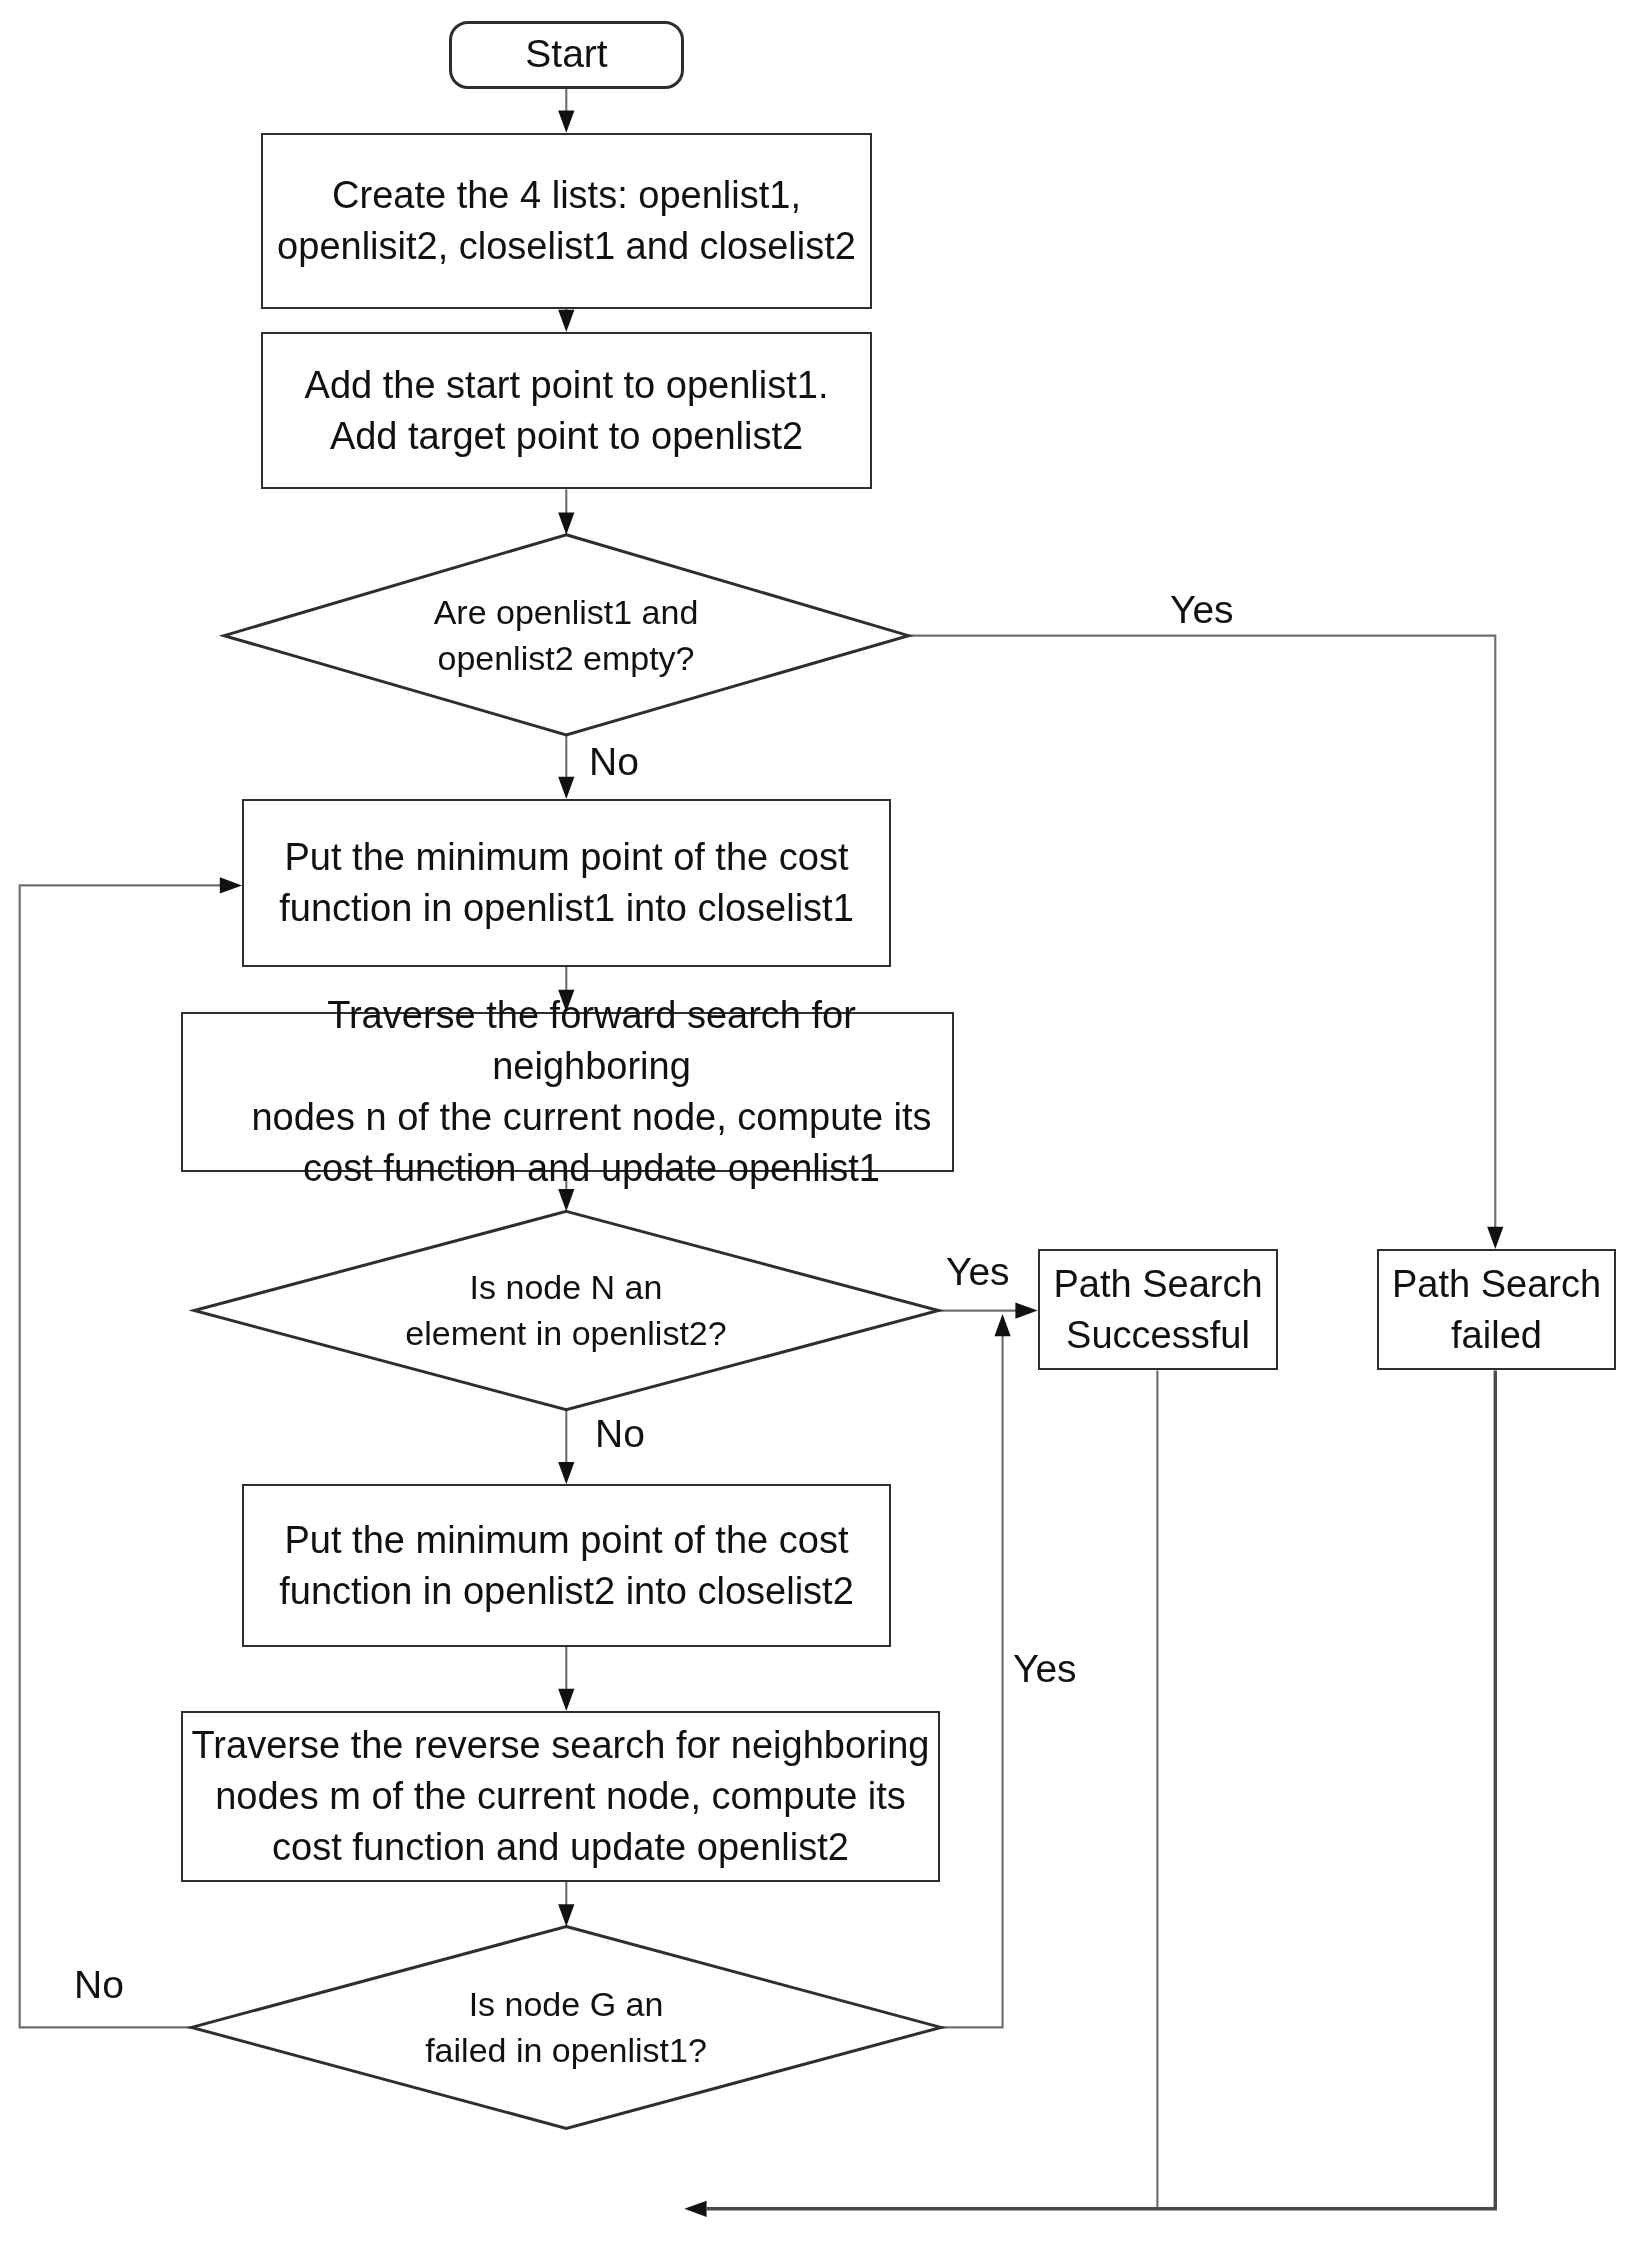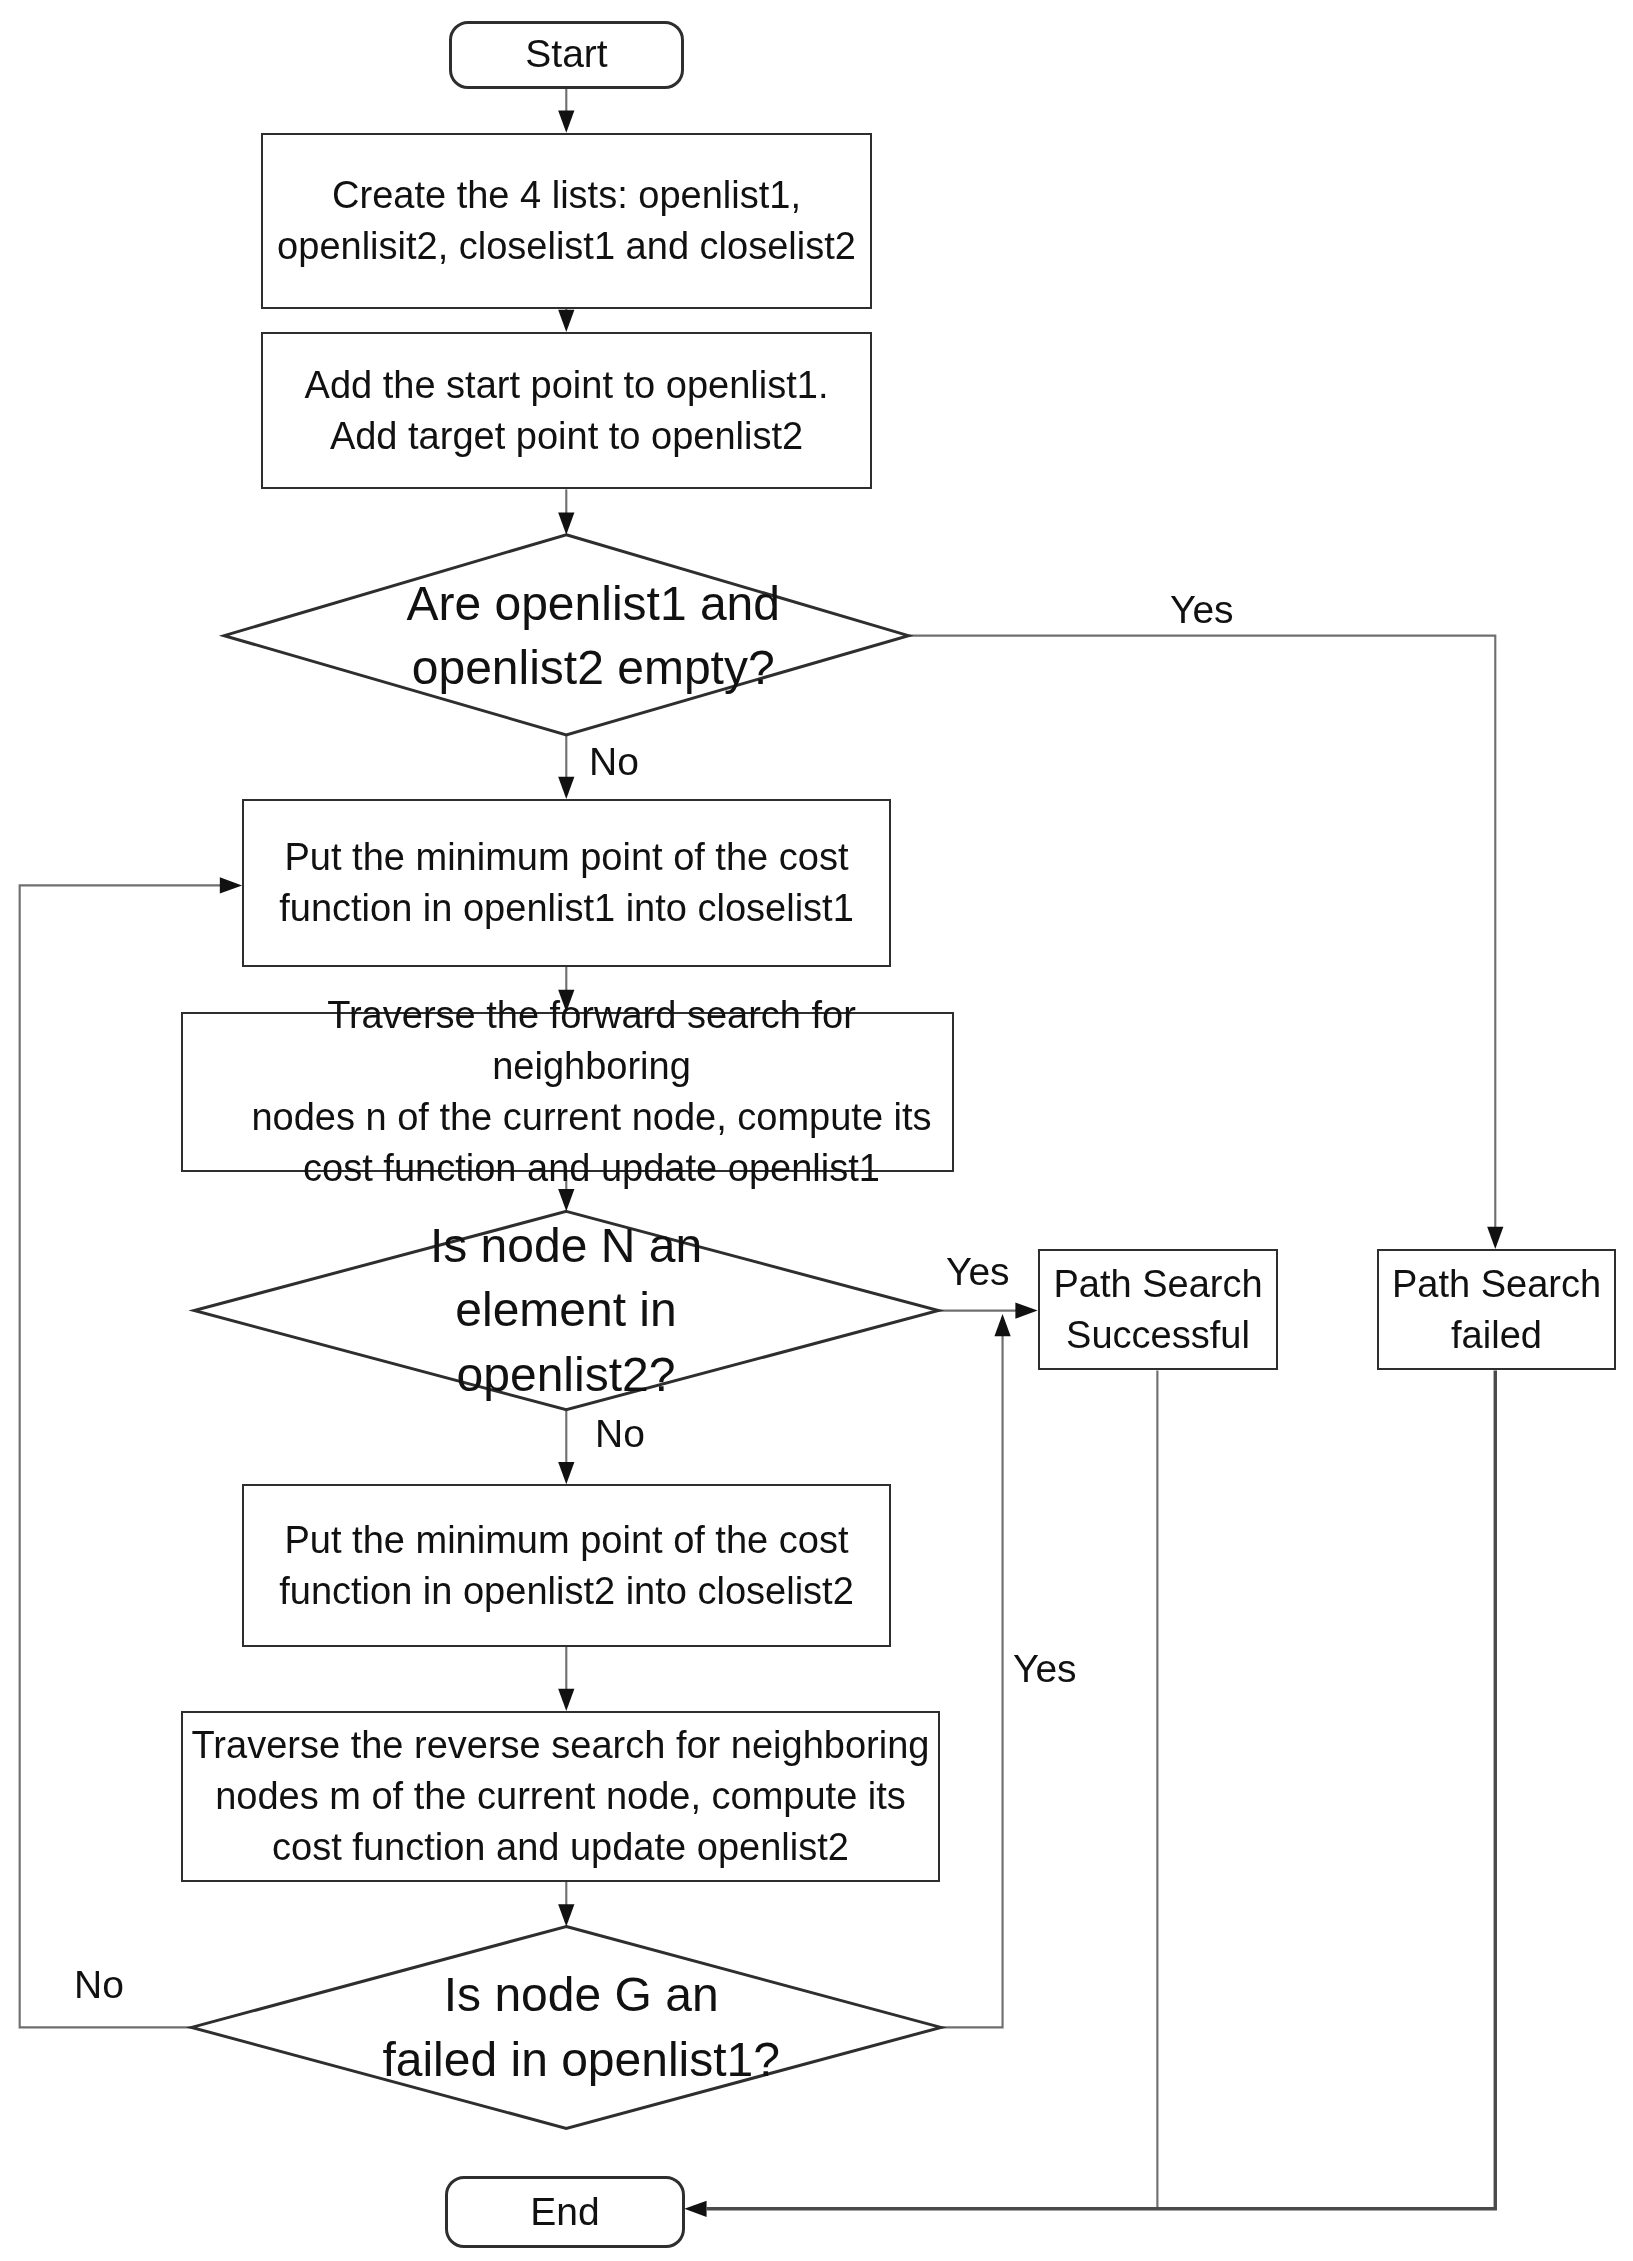--- a/index.html
+++ b/index.html
@@ -22,23 +22,23 @@
     background:#ffffff;
     border:2.6px solid #2e2e2e;
     display:flex;align-items:center;justify-content:center;
     text-align:center;
     font-size:38px;line-height:1.34;
     white-space:pre-line;
   }
   .terminal{border-radius:19px;border-width:3px;font-size:39px;}
   .dtext{
     position:absolute;
-    display:flex;align-items:center;justify-content:flex-end;
+    display:flex;align-items:center;justify-content:center;
     text-align:center;
-    font-size:48px;line-height:1.34;
+    font-size:34px;line-height:1.34;
     white-space:pre-line;
     background:transparent;
   }
   .elabel{
     position:absolute;
     font-size:39px;line-height:1.1;
     white-space:nowrap;
     background:transparent;
   }
 </style>
@@ -139,23 +139,20 @@
     <span>Traverse the reverse search for neighboring
 nodes m of the current node, compute its
 cost function and update openlist2</span>
   </div>
 
   <div class="dtext" style="left:352px;top:1940px;width:428px;height:175px;">
     <span>Is node G an
 failed in openlist1?</span>
   </div>
 
-  <div class="node terminal" style="left:445px;top:2176px;width:240px;height:72px;">
-    <span>End</span>
-  </div>
 
   <div class="elabel" style="left:1170px;top:589px;">Yes</div>
 
   <div class="elabel" style="left:589px;top:741px;">No</div>
 
   <div class="elabel" style="left:946px;top:1251px;">Yes</div>
 
   <div class="elabel" style="left:595px;top:1413px;">No</div>
 
   <div class="elabel" style="left:1013px;top:1648px;">Yes</div>

